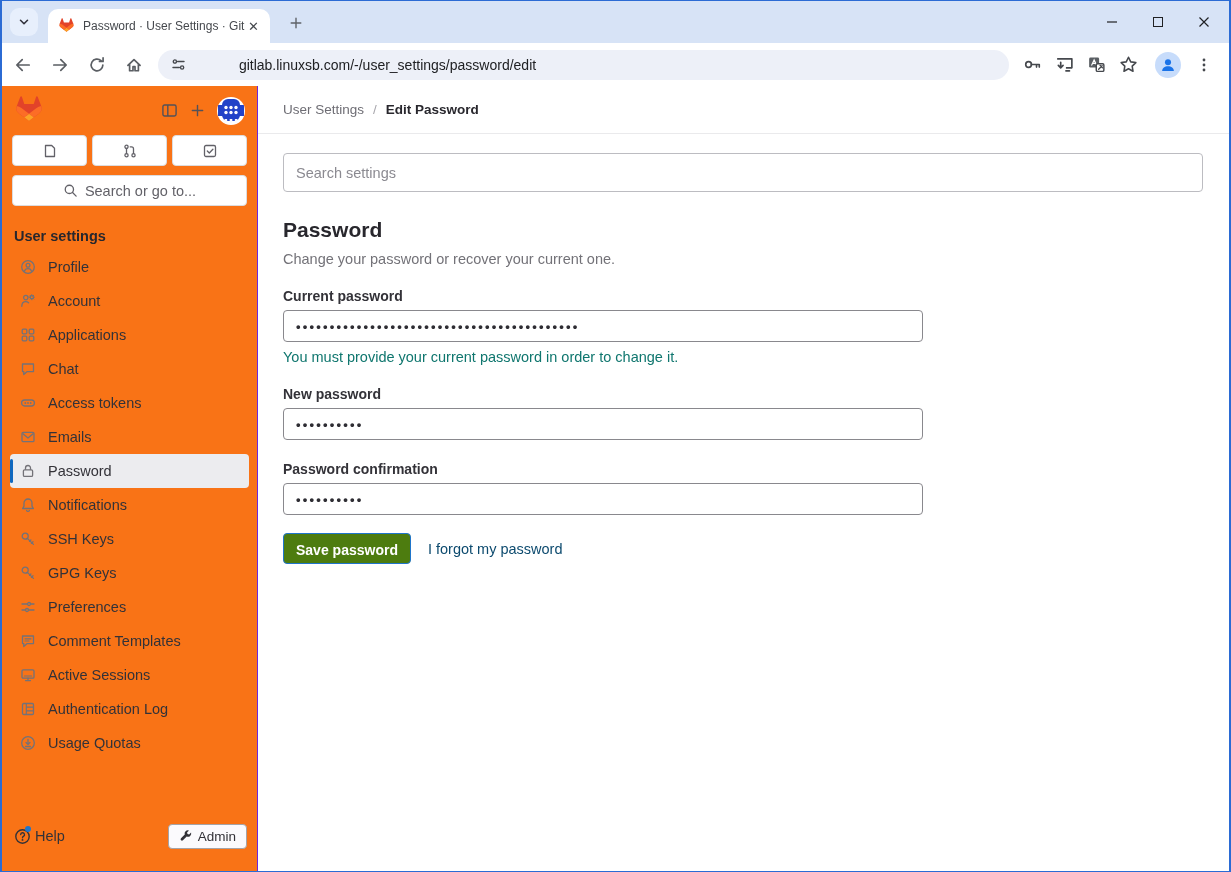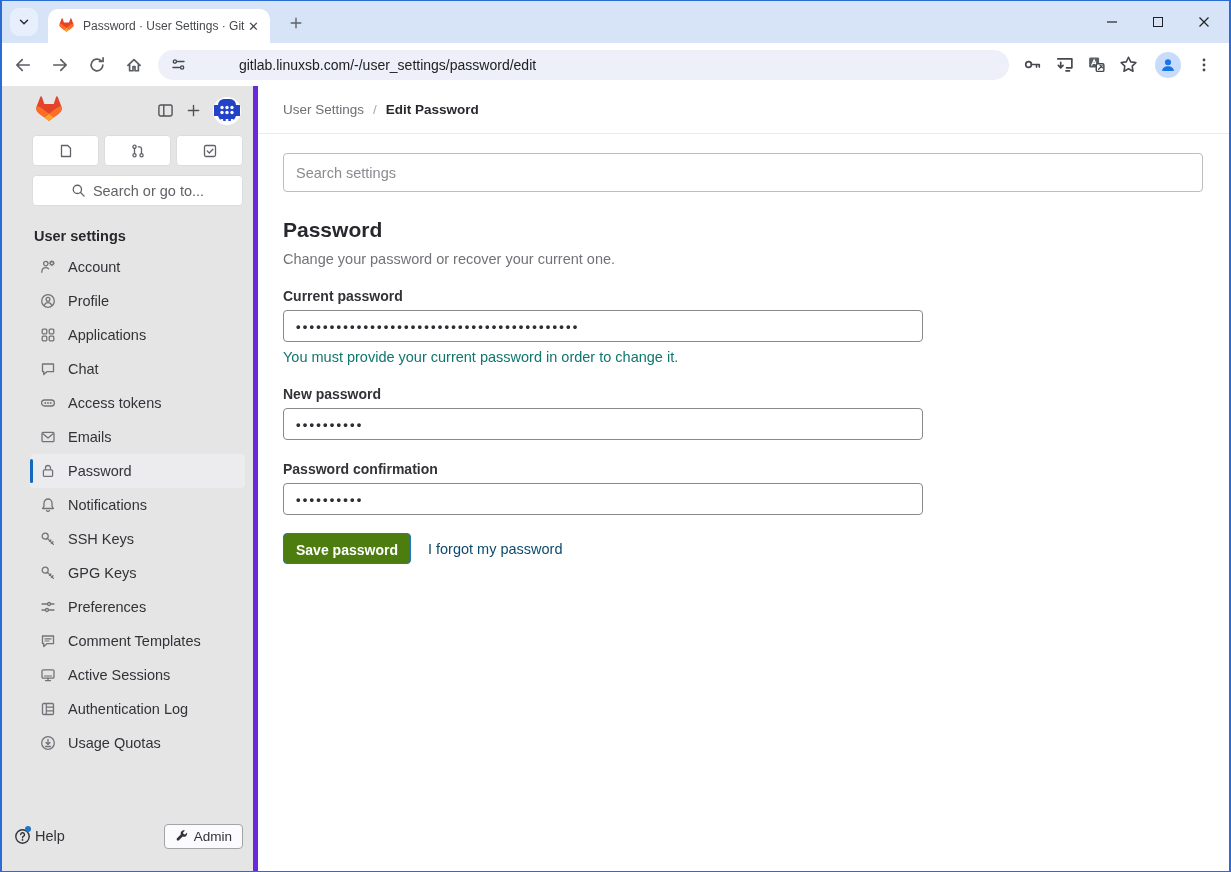--- a/index.html
+++ b/index.html
@@ -25,21 +25,21 @@
   .omni-url { margin-left:10px; font-size:14px; color:#202124; }
   .toolbar-right { display:flex; align-items:center; margin-left:6px; }
   .tb-ico { width:30px; height:30px; display:flex; align-items:center; justify-content:center; border-radius:50%; cursor:pointer; margin-left:2px; }
   .profile-btn { width:26px; height:26px; border-radius:50%; background:#c7dcfb; display:flex; align-items:center; justify-content:center; margin-left:12px; cursor:pointer; }
   .kebab { margin:0 10px 0 8px; }
 
   
   .page { position:absolute; left:0; top:85px; width:1227px; height:785px; display:flex; }
 
   
-  .sidebar { width:256px; flex:0 0 256px; background:#e5e5e5; border-right:5px solid #6d28d9; position:relative;padding-left:20px; }
+  .sidebar { width:256px; flex:0 0 256px; background:#f97316; border-right:1px solid #6d28d9; position:relative; }
   .sb-head { display:flex; align-items:center; padding:10px 12px 8px 12px; }
   .sb-head-spacer { flex:1; }
   .sb-icon-btn { width:28px; height:28px; border-radius:4px; display:flex; align-items:center; justify-content:center; cursor:pointer; color:#535158; }
   .identicon { width:28px; height:28px; border-radius:50%; overflow:hidden; margin-left:6px; cursor:pointer; background:#fff; }
   .pinned-row { display:flex; gap:5px; padding:2px 10px 0 10px; }
   .pinned-btn { flex:1; height:31px; background:#fff; border:1px solid #dcdcde; border-radius:4px; display:flex; align-items:center; justify-content:center; cursor:pointer; }
   .sb-search { margin:9px 10px 0 10px; height:31px; background:#fff; border:1px solid #dcdcde; border-radius:4px; display:flex; align-items:center; justify-content:center; gap:7px; color:#626168; font-size:14.5px; cursor:pointer; }
   .sb-section-title { padding:22px 12px 6px 12px; font-size:14.5px; font-weight:bold; color:#28272d; }
   .sb-nav { list-style:none; padding:0 8px; }
   .sb-item { position:relative; height:34px; display:flex; align-items:center; gap:12px; padding-left:10px; border-radius:4px; font-size:14.5px; color:#333238; cursor:pointer; margin-bottom:0; }
@@ -257,34 +257,34 @@
             <path d="M10.2 10.2L14 14" stroke="#626168" stroke-width="1.4" stroke-linecap="round"></path>
           </svg>
         <span>Search or go to...</span>
       </div>
 
       <div class="sb-section-title">User settings</div>
 
       <ul class="sb-nav">
         <li class="sb-item">
           <svg class="nav-svg" viewBox="0 0 16 16">
+              <circle cx="8" cy="8" r="6.3" fill="none" stroke="#737278" stroke-width="1.3"></circle>
+              <circle cx="8" cy="6.3" r="1.9" fill="none" stroke="#737278" stroke-width="1.3"></circle>
+              <path d="M4.3 12.6c.5-2 2-2.9 3.7-2.9s3.2.9 3.7 2.9" fill="none" stroke="#737278" stroke-width="1.3"></path>
+            </svg>
+          <span>Profile</span>
+        </li>
+        <li class="sb-item">
+          <svg class="nav-svg" viewBox="0 0 16 16">
               <circle cx="5.8" cy="4.6" r="2.2" fill="none" stroke="#737278" stroke-width="1.3"></circle>
               <path d="M1.8 13.3c0-3.2 2-4.6 4-4.6 1 0 2 .3 2.8 1" fill="none" stroke="#737278" stroke-width="1.3" stroke-linecap="round"></path>
               <circle cx="11.8" cy="4.2" r="1.6" fill="none" stroke="#737278" stroke-width="1.2"></circle>
               <path d="M11.8 1.6v1m0 3.2v1m2.6-2.6h-1m-3.2 0h-1m4.5-1.9l-.7.7m-2.3 2.3l-.7.7m3.7 0l-.7-.7m-2.3-2.3l-.7-.7" stroke="#737278" stroke-width="1" stroke-linecap="round"></path>
             </svg>
           <span>Account</span>
-        </li>
-        <li class="sb-item">
-          <svg class="nav-svg" viewBox="0 0 16 16">
-              <circle cx="8" cy="8" r="6.3" fill="none" stroke="#737278" stroke-width="1.3"></circle>
-              <circle cx="8" cy="6.3" r="1.9" fill="none" stroke="#737278" stroke-width="1.3"></circle>
-              <path d="M4.3 12.6c.5-2 2-2.9 3.7-2.9s3.2.9 3.7 2.9" fill="none" stroke="#737278" stroke-width="1.3"></path>
-            </svg>
-          <span>Profile</span>
         </li>
         <li class="sb-item">
           <svg class="nav-svg" viewBox="0 0 16 16">
               <rect x="2.2" y="2.2" width="4.6" height="4.6" rx="1" fill="none" stroke="#737278" stroke-width="1.3"></rect>
               <rect x="9.2" y="2.2" width="4.6" height="4.6" rx="1" fill="none" stroke="#737278" stroke-width="1.3"></rect>
               <rect x="2.2" y="9.2" width="4.6" height="4.6" rx="1" fill="none" stroke="#737278" stroke-width="1.3"></rect>
               <rect x="9.2" y="9.2" width="4.6" height="4.6" rx="1" fill="none" stroke="#737278" stroke-width="1.3"></rect>
             </svg>
           <span>Applications</span>
         </li>

